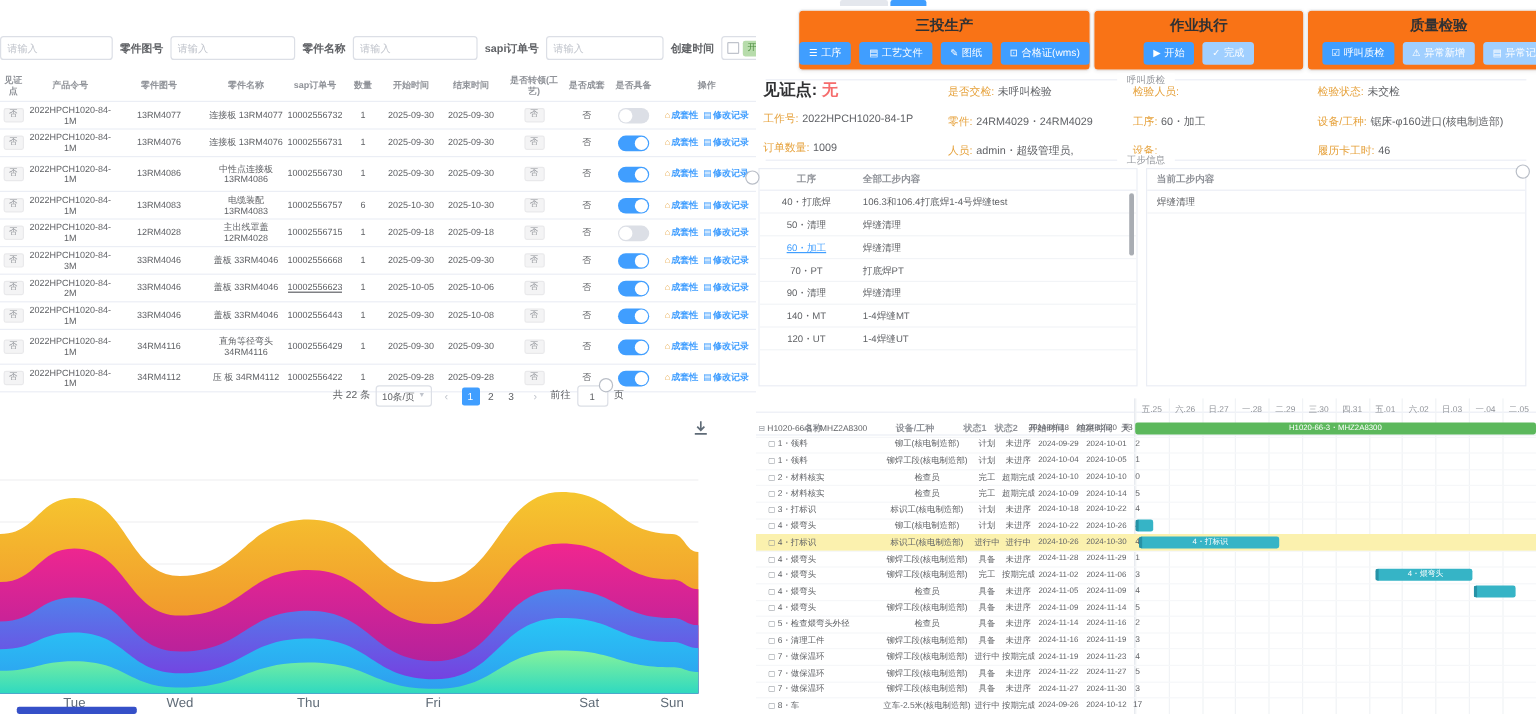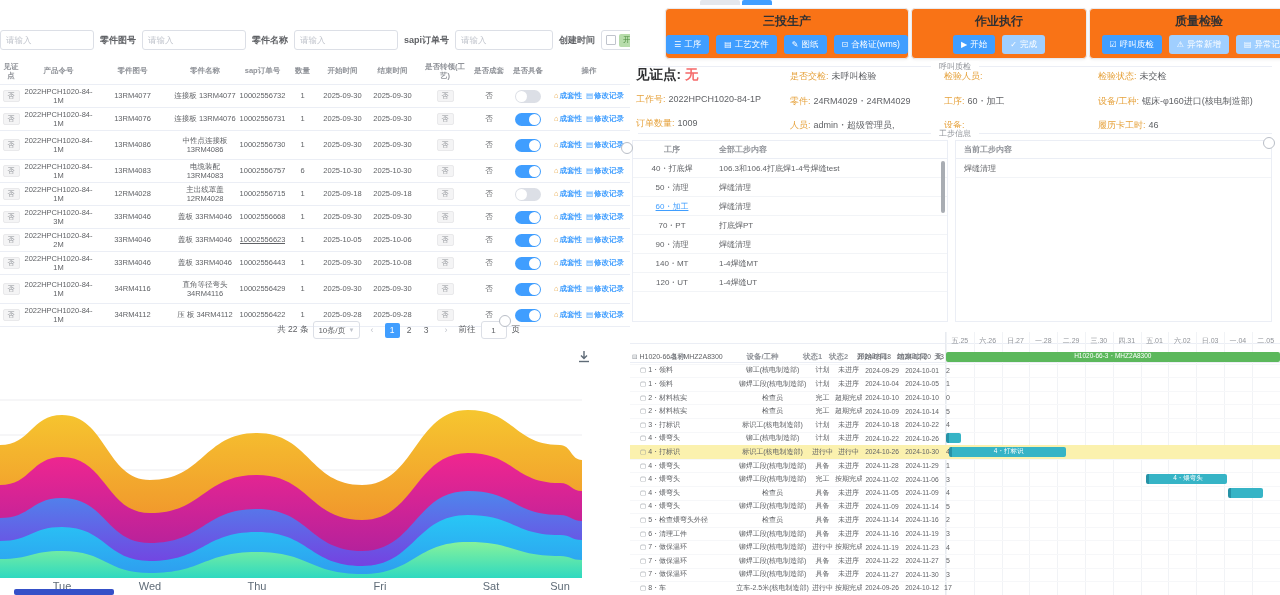--- a/index.html
+++ b/index.html
@@ -443,21 +443,21 @@
           <path d="M 0 100 C 31 100, 31 72, 62 72 C 106 72, 106 128, 150 128 C 203.5 128, 203.5 90, 257 90 C 309.5 90, 309.5 135, 362 135 C 415 135, 415 68, 468 68 C 514 68, 514 98, 560 98 C 571 98, 571 106, 582 106 L 582 193 L 0 193 Z" fill="url(#grad1)"></path>
           <path d="M 0 133 C 31 133, 31 113, 62 113 C 106 113, 106 158, 150 158 C 203.5 158, 203.5 124, 257 124 C 309.5 124, 309.5 166, 362 166 C 415 166, 415 106, 468 106 C 514 106, 514 130, 560 130 C 571 130, 571 136, 582 136 L 582 193 L 0 193 Z" fill="url(#grad2)"></path>
           <path d="M 0 156 C 31 156, 31 142, 62 142 C 106 142, 106 176, 150 176 C 203.5 176, 203.5 147, 257 147 C 309.5 147, 309.5 181, 362 181 C 415 181, 415 130, 468 130 C 514 130, 514 150, 560 150 C 571 150, 571 155, 582 155 L 582 193 L 0 193 Z" fill="url(#grad3)"></path>
           <path d="M 0 174 C 31 174, 31 166, 62 166 C 106 166, 106 188, 150 188 C 203.5 188, 203.5 167, 257 167 C 309.5 167, 309.5 189, 362 189 C 415 189, 415 157, 468 157 C 514 157, 514 171, 560 171 C 571 171, 571 175, 582 175 L 582 193 L 0 193 Z" fill="url(#grad4)"></path>
         </svg>
     </div>
     <div id="xticks">
         <span style="left: 62px;">Tue</span>
         <span style="left: 150px;">Wed</span>
         <span style="left: 257px;">Thu</span>
-        <span style="left: 374px; padding-left: 12px;">Fri</span>
+        <span style="left: 355px; padding-left: 12px;">Fri</span>
         <span style="left: 491px;">Sat</span>
         <span style="left: 560px;">Sun</span>
       </div>
     <div class="dz-bar"></div>
     <div class="split-dot" style="left:499px;top:315px;"></div>
   </section>
 
   <section id="right-panel">
     <div class="tabstub" style="left:70px;width:40px;background:#e4e7ed;"></div>
     <div class="tabstub" style="left:112px;width:30px;background:#409EFF;"></div>

